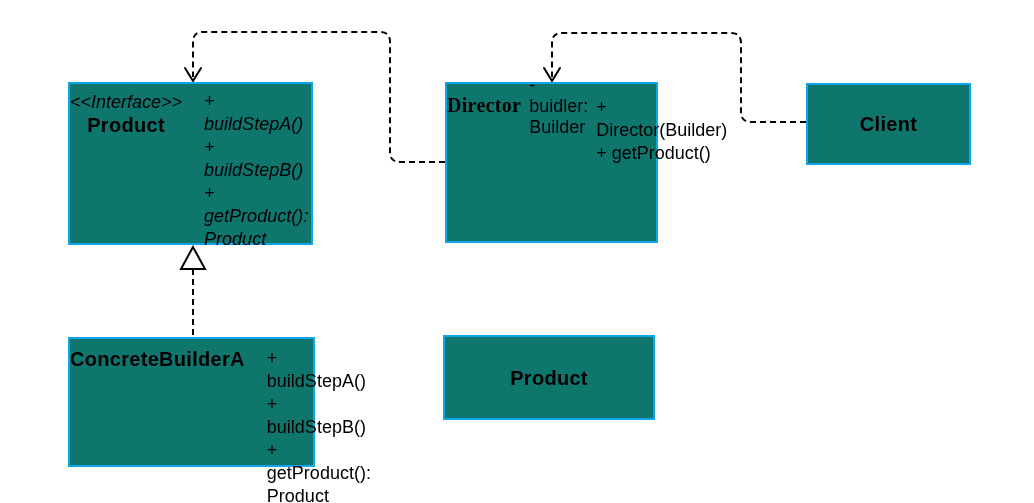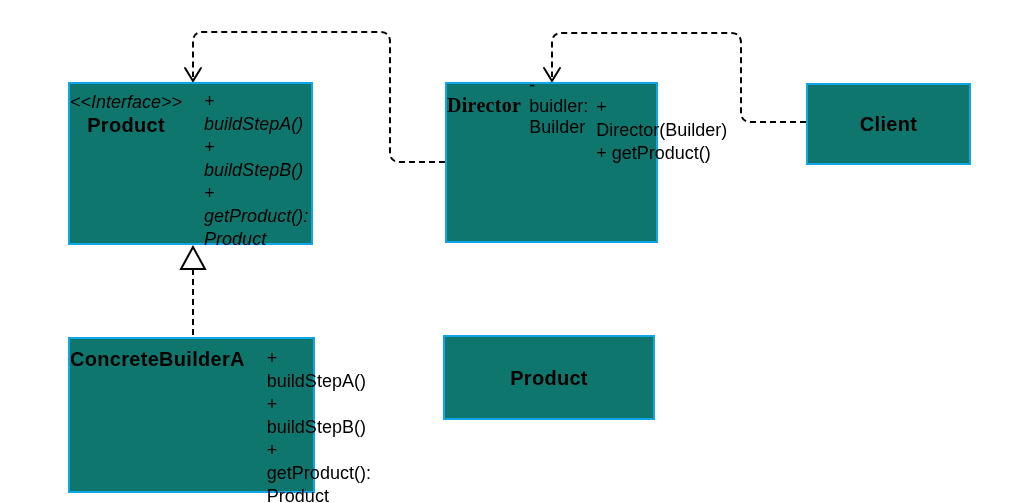--- a/index.html
+++ b/index.html
@@ -91,21 +91,21 @@
   }
   
   #box-builder   { left: 68px;  top: 82px;  width: 245px; height: 163px; }
   #box-builder .head { height: 60px; }
   #box-director  { left: 445px; top: 82px;  width: 213px; height: 161px; }
   #box-director .head { height: 41px; font-family: Liberation Serif, serif; }
   #box-director .attrs { height: 45px; }
   #box-director .members { padding-top: 12px; padding-left: 8px; }
   #box-client    { left: 806px; top: 83px;  width: 165px; height: 82px; justify-content: center; align-items: center; }
   #box-client .head { height: 100%; }
-  #box-concrete  { left: 68px;  top: 337px; width: 247px; height: 156px; }
+  #box-concrete  { left: 68px;  top: 337px; width: 247px; height: 130px; }
   #box-concrete .head { height: 40px; }
   #box-concrete .members { padding-top: 8px; }
   #box-product   { left: 443px; top: 335px; width: 212px; height: 85px; justify-content: center; }
   #box-product .head { height: 100%; }
 </style>
 </head>
 <body>
 
 <div class="canvas">
 

